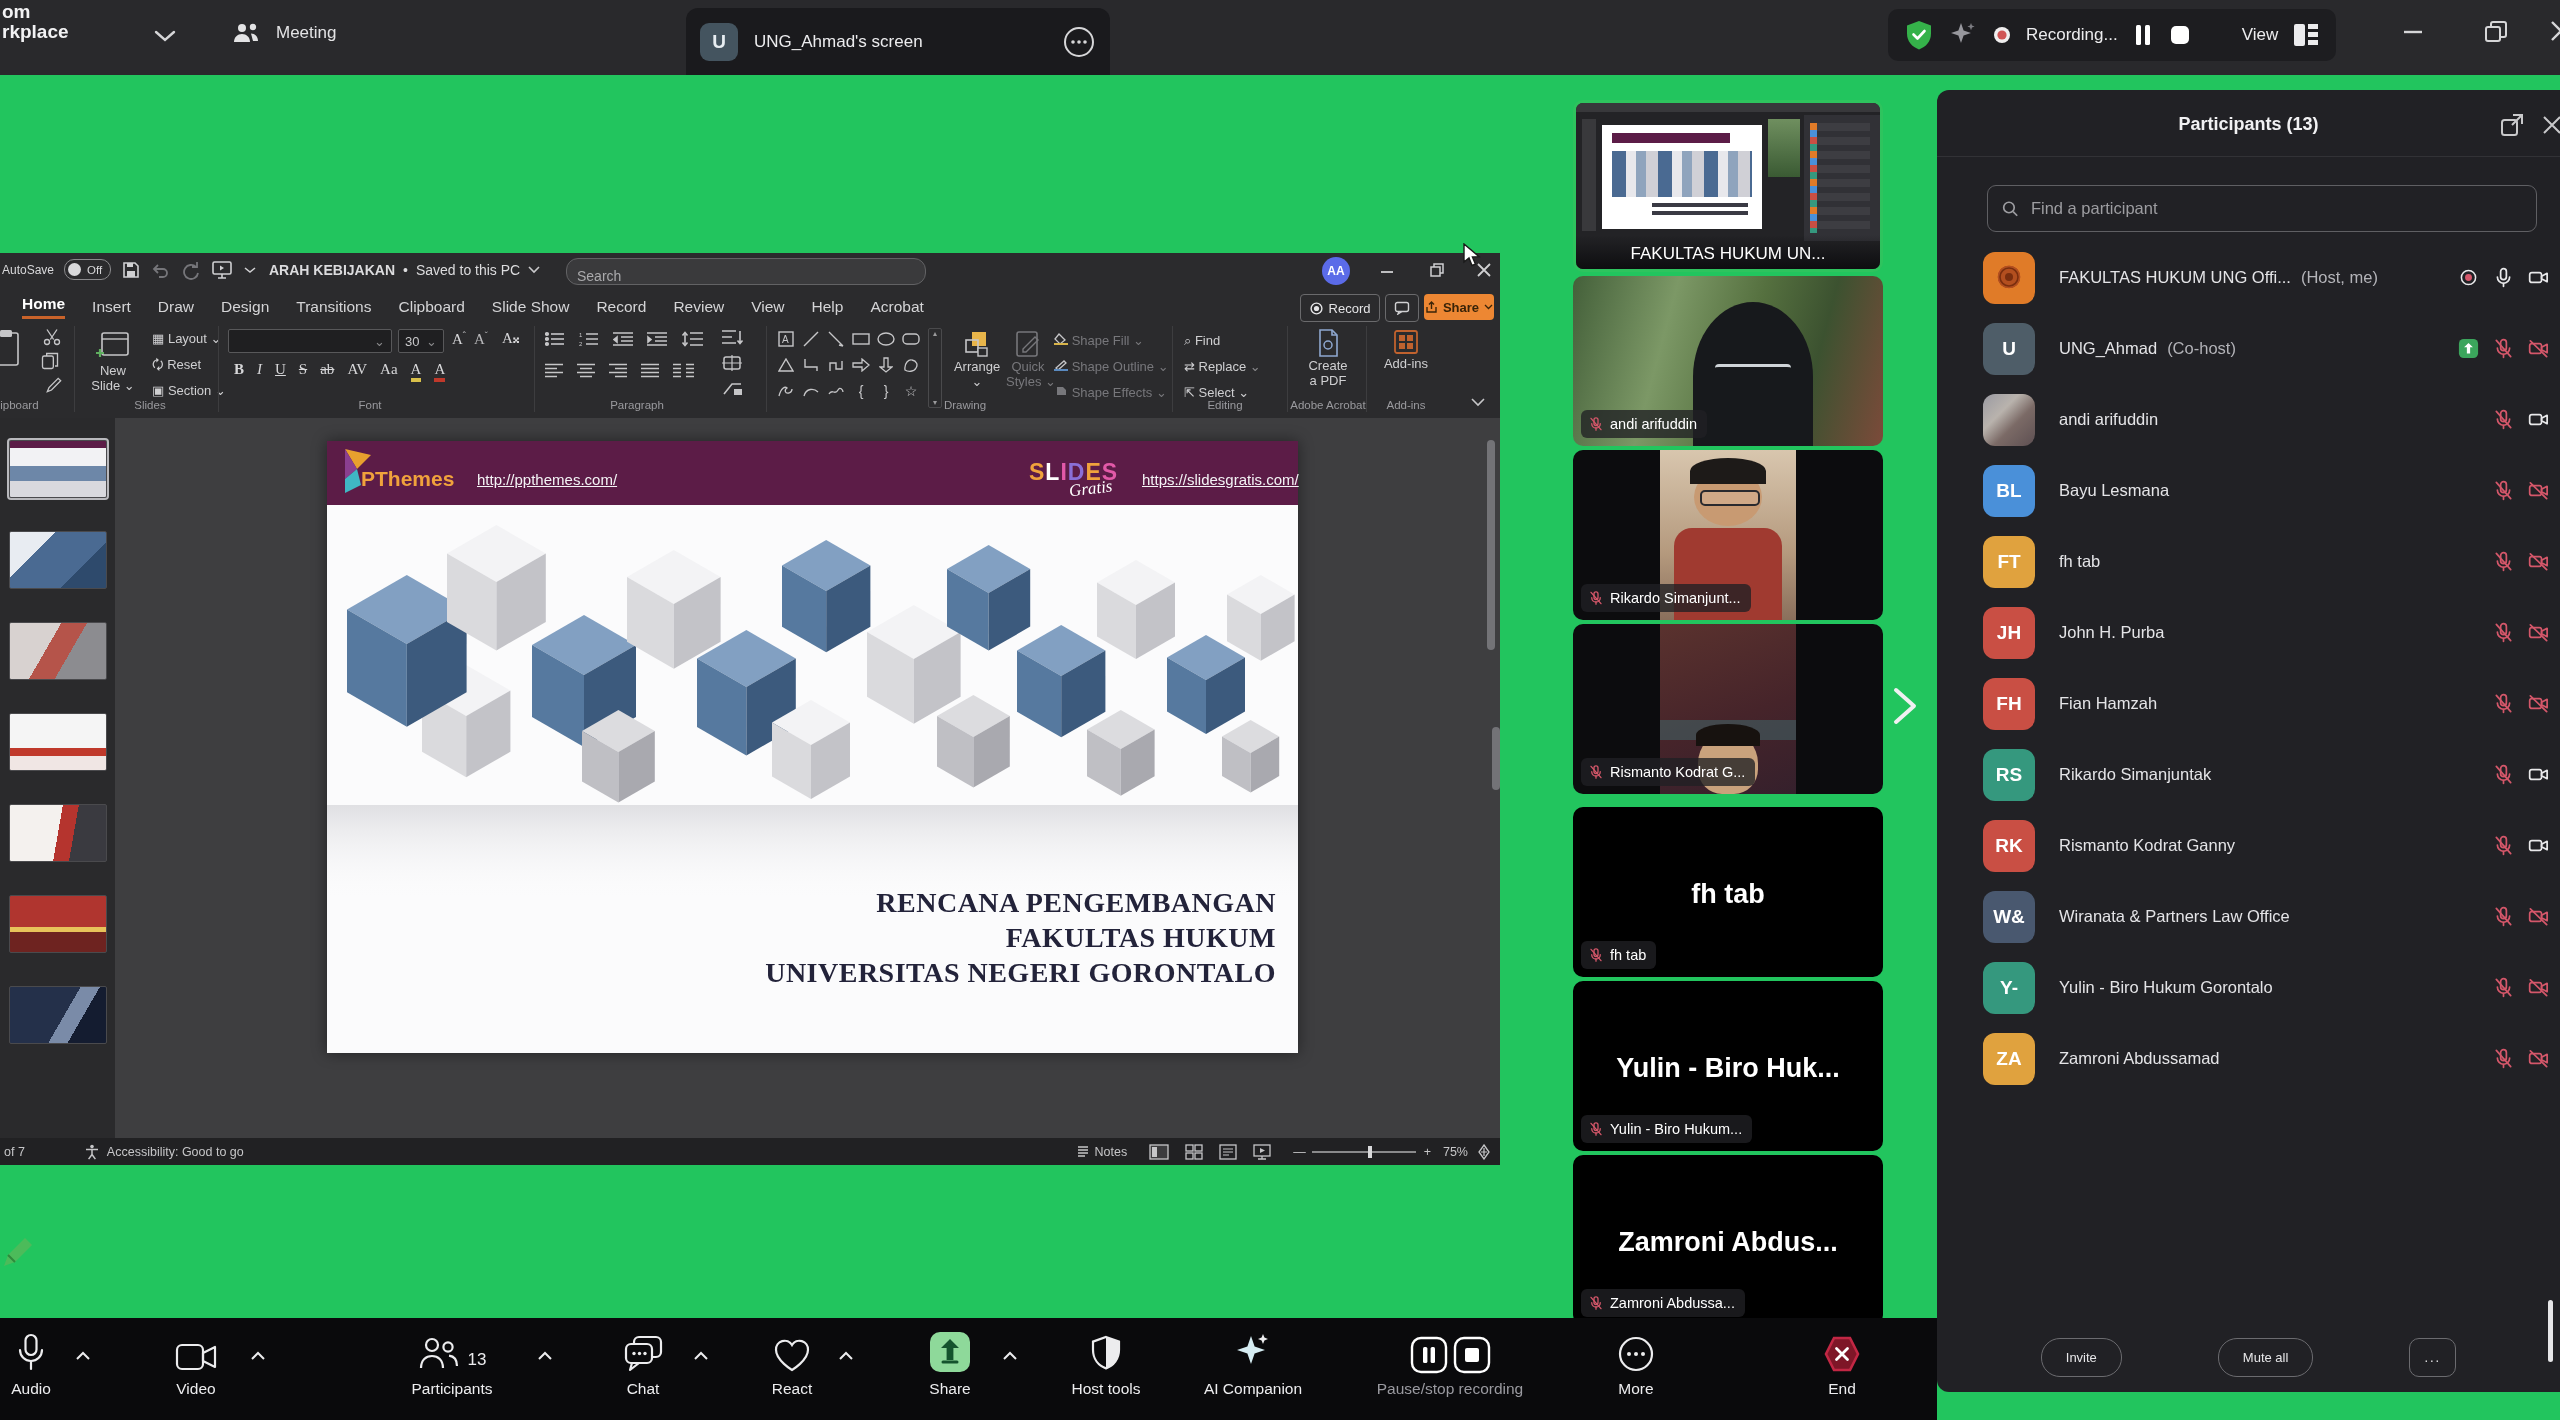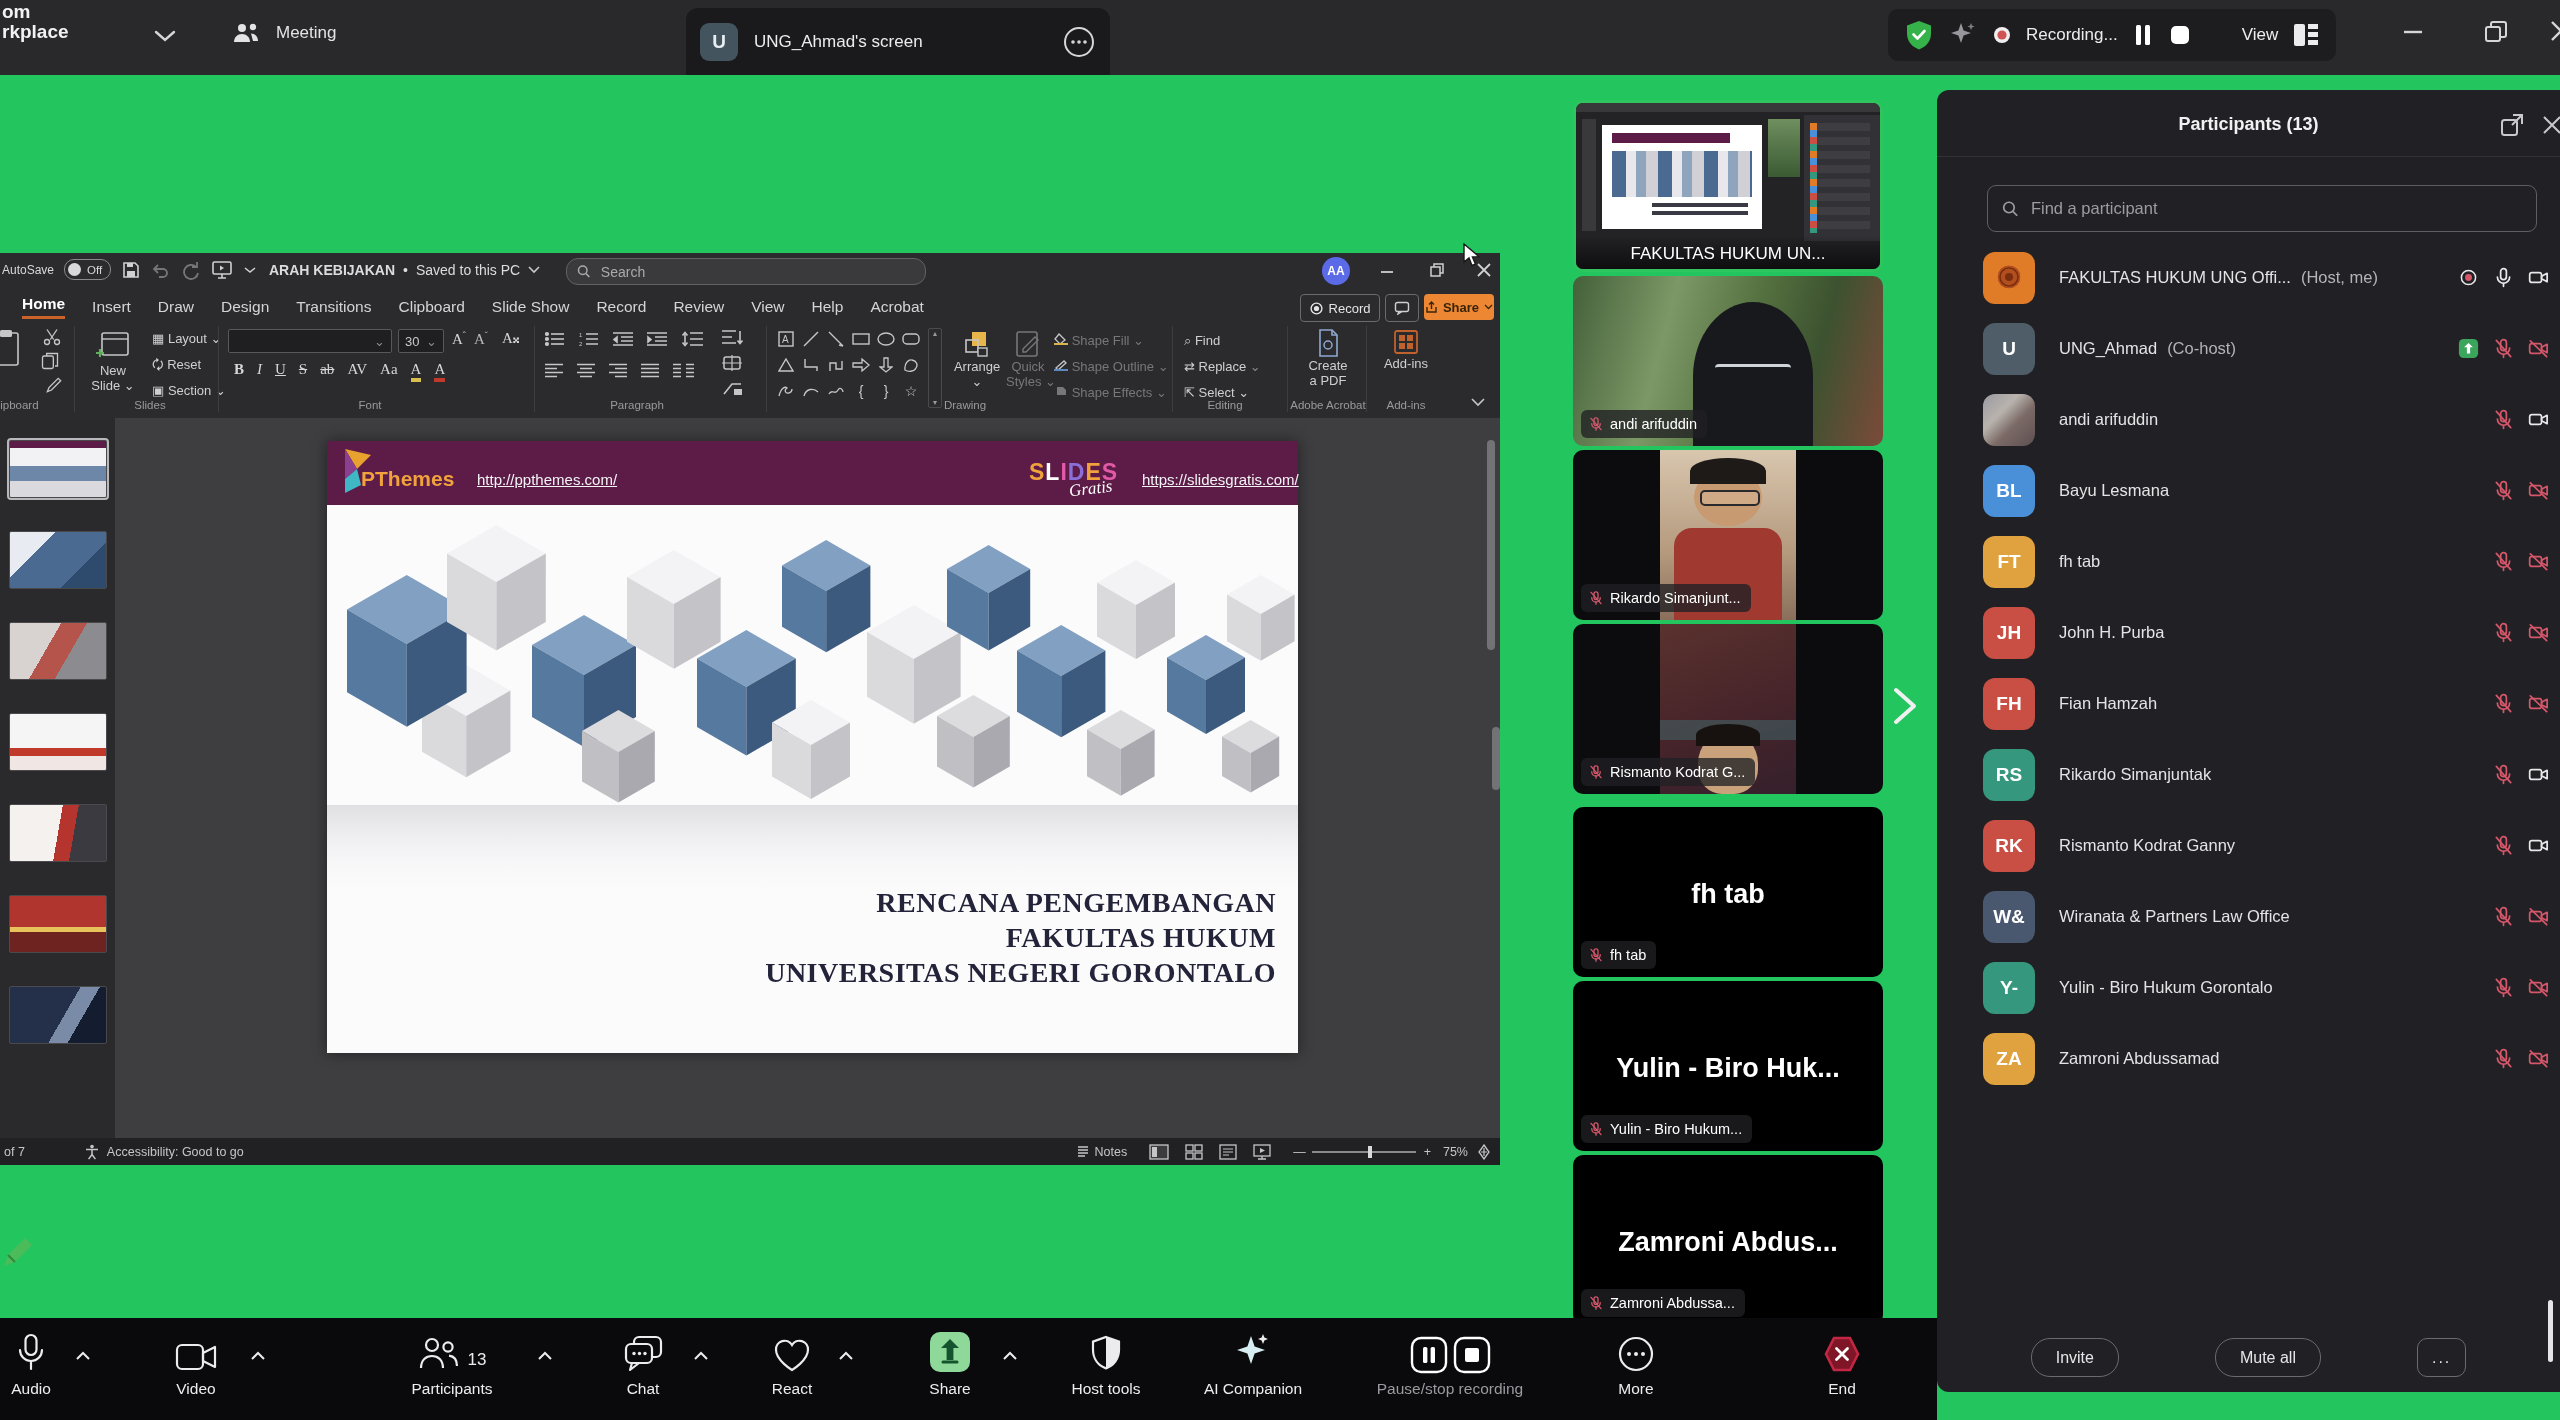--- a/index.html
+++ b/index.html
@@ -42,38 +42,38 @@
   .av-logo{background:radial-gradient(circle at 50% 48%, #b34f1f 0 30%, #e07b28 31% 100%);}
   .av-andi{background:linear-gradient(135deg,#9a9aa2 0%,#b9b3ad 35%,#7b6a66 60%,#5d4f52 100%);}
   .av-rama{background:radial-gradient(circle at 50% 36%, #caa07f 0 26%, rgba(0,0,0,0) 27%),linear-gradient(#b5342e 58%, #2d3038 59%);}
   .pnm{margin-left:24px;font-size:16.5px;color:#e4e4e7;white-space:nowrap;}
   .pnm .sfx{color:#b3b3b8;margin-left:10px;}
   .pics{position:absolute;right:10px;display:flex;align-items:center;gap:12px;}
   .ic{width:23px;height:23px;color:#e8e8ea;}
   .red{color:#d4576a;}
   .pfoot{position:absolute;left:0;top:1248px;width:623px;display:flex;align-items:center;justify-content:center;gap:96px;}
   .pbtn{height:39px;border:1.5px solid #6b6b6f;border-radius:19px;background:transparent;color:#e6e6e8;
-        font-size:16px;padding:0 24px;font-family:"Liberation Sans",sans-serif;}
+        font-size:13px;padding:0 24px;font-family:"Liberation Sans",sans-serif;}
   .pbtn.sm{border-radius:10px;padding:0 14px;letter-spacing:2px;}
   
   .toolbar{position:absolute;left:0;top:1318px;width:1937px;height:102px;background:#0a0a0c;}
   .titem{position:absolute;top:10px;text-align:center;}
   .titem .lab{margin-top:6px;font-size:15.5px;color:#ededef;white-space:nowrap;}
   .titem .lab.dim{color:#9a9aa0;}
   .ticon{height:46px;display:flex;align-items:flex-end;justify-content:center;}
   .caret{position:absolute;top:22px;}
   
   .ppt{position:absolute;left:0;top:253px;width:1500px;height:912px;background:#2b2b2d;overflow:hidden;}
   .ptb{position:absolute;left:0;top:0;width:1500px;height:37px;}
   .qat{position:absolute;top:6px;display:flex;align-items:center;color:#d2d2d4;}
   .asave{display:flex;align-items:center;gap:6px;border:1.2px solid #8a8a8c;border-radius:10px;height:19px;padding:0 8px 0 3px;font-size:11.5px;color:#d8d8da;}
   .knob{width:13px;height:13px;border-radius:50%;background:#d9d9db;}
   .doct{position:absolute;left:269px;top:9px;font-size:14px;color:#dcdcde;display:flex;gap:8px;align-items:center;white-space:nowrap;}
   .psrch{position:absolute;left:566px;top:5px;width:360px;height:27px;background:#3a3a3c;border:1px solid #626264;border-radius:12px;
-         display:flex;align-items:center;gap:8px;padding:0 10px;box-sizing:border-box;}
+         display:flex;align-items:center;gap:8px;padding:0 10px;box-sizing:border-box;flex-direction:column;}
   .psrch input{background:transparent;border:0;outline:0;color:#c9c9cb;font-size:14px;width:100%;font-family:"Liberation Sans",sans-serif;}
   .psrch input::placeholder{color:#aaaaac;}
   .menurow{position:absolute;left:0;top:37px;width:1500px;height:33px;display:flex;align-items:center;gap:27px;padding-left:22px;box-sizing:border-box;}
   .mtab{font-size:15.5px;color:#d4d4d6;white-space:nowrap;}
   .mtab.on{color:#fff;font-weight:bold;border-bottom:3px solid #c9632a;padding-bottom:3px;}
   .ribbon{position:absolute;left:0;top:70px;width:1500px;height:95px;background:#2b2b2d;border-bottom:1px solid #1e1e20;}
   .rdiv{position:absolute;top:3px;width:1px;height:86px;background:#3d3d3f;}
   .glab{position:absolute;top:76px;font-size:11.5px;color:#9a9a9e;text-align:center;}
   .rtxt13{font-size:13px;color:#cfcfd1;white-space:nowrap;}
   .gray13{font-size:13px;color:#77777b;white-space:nowrap;}

